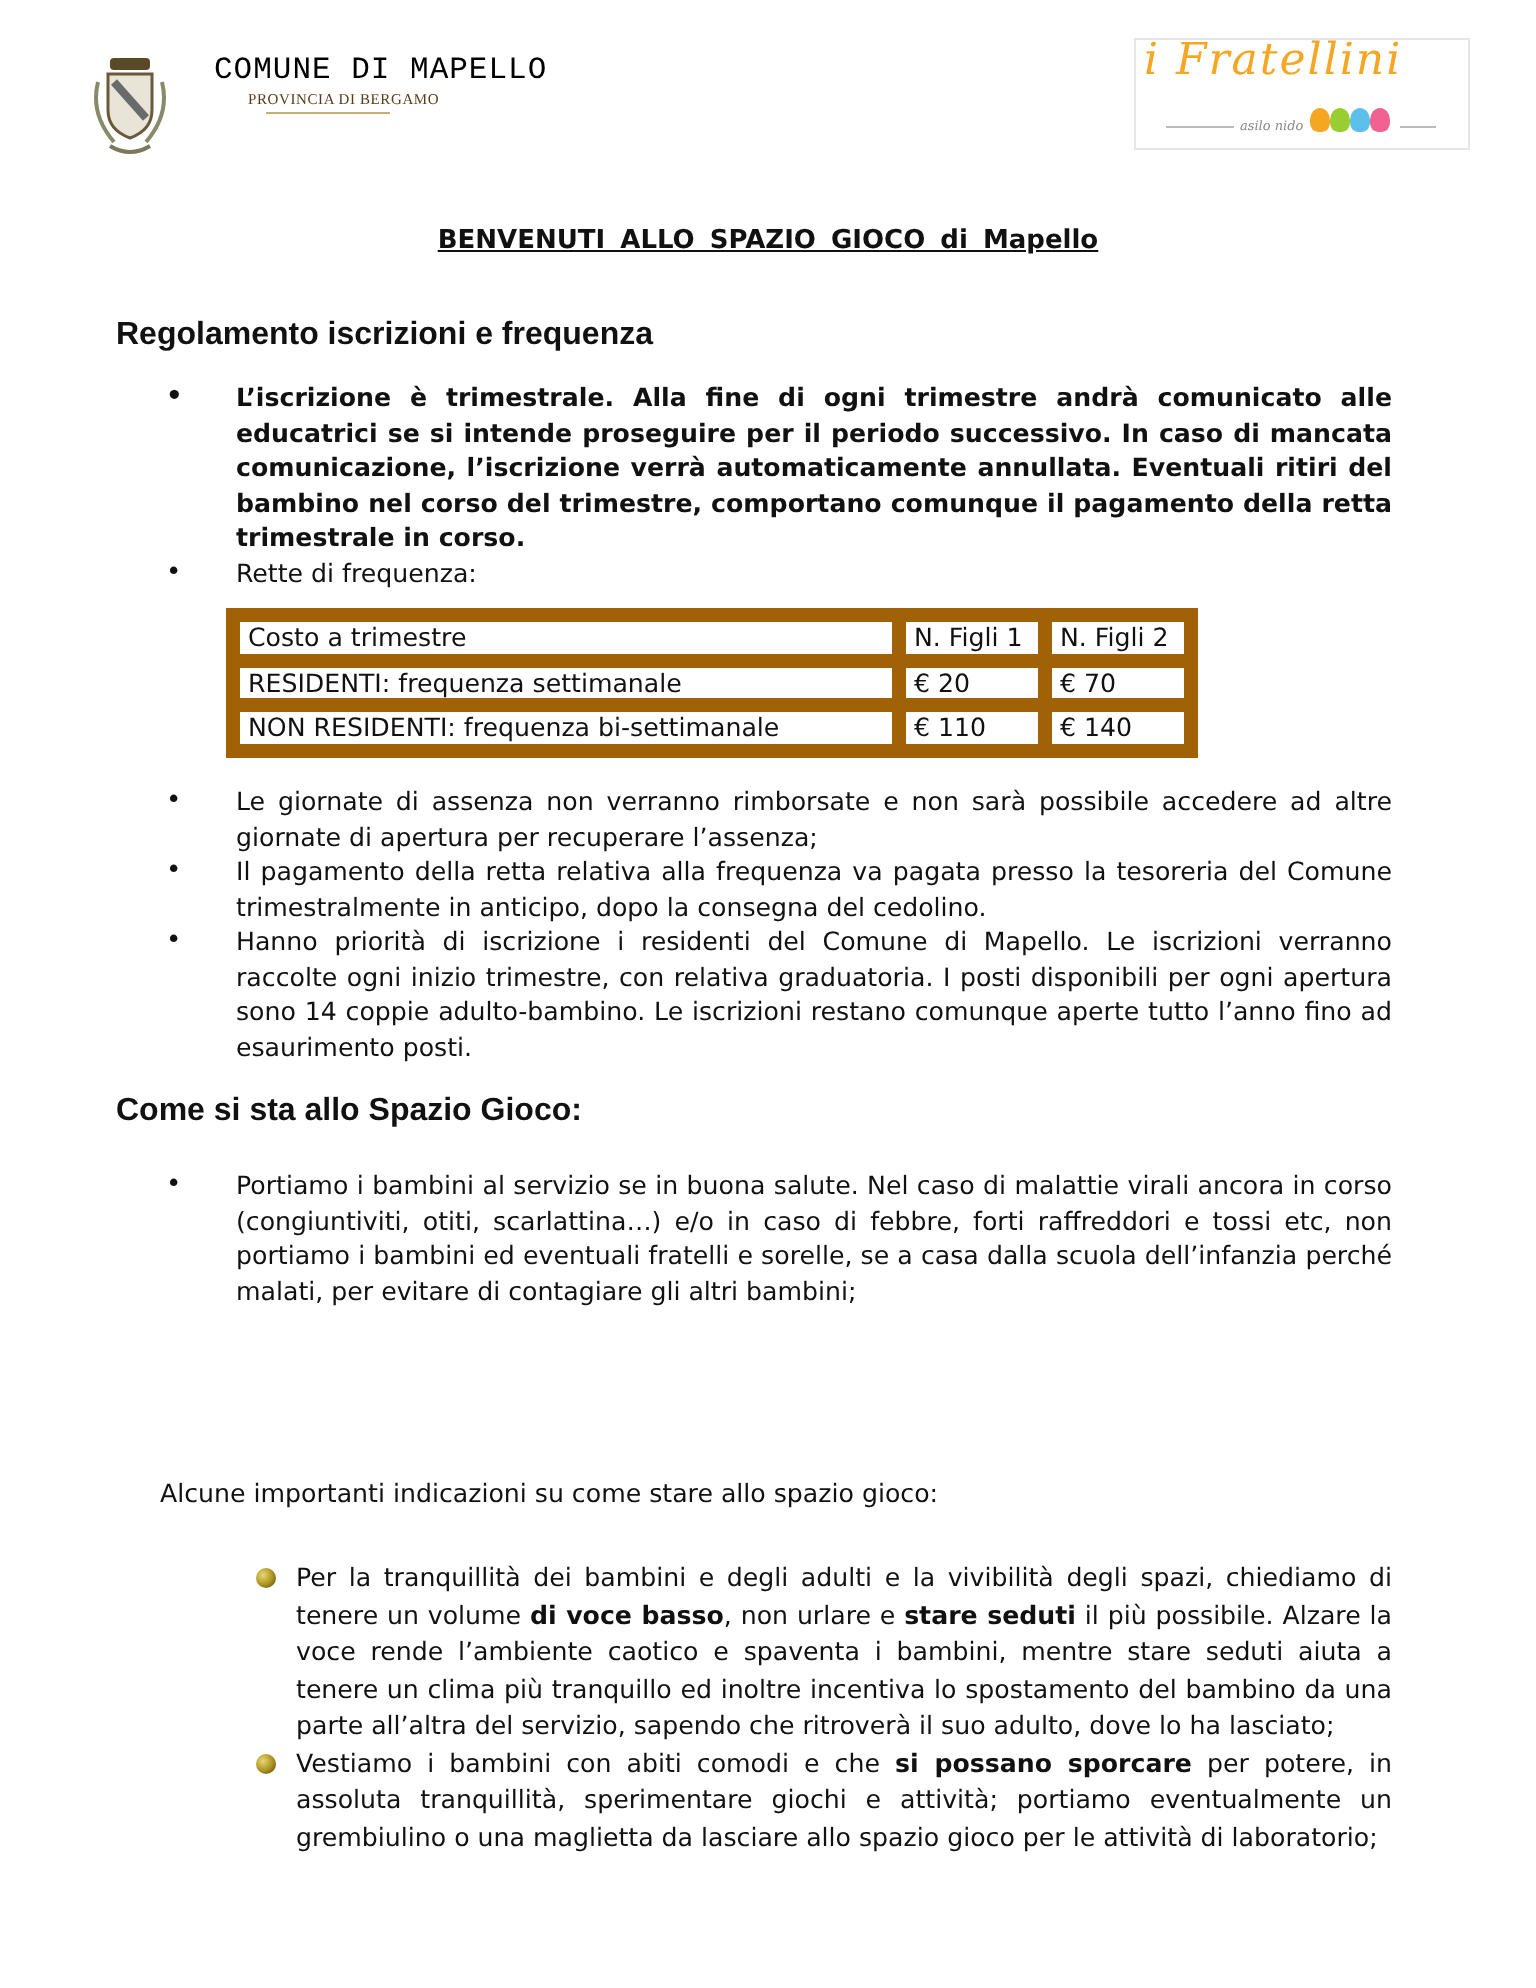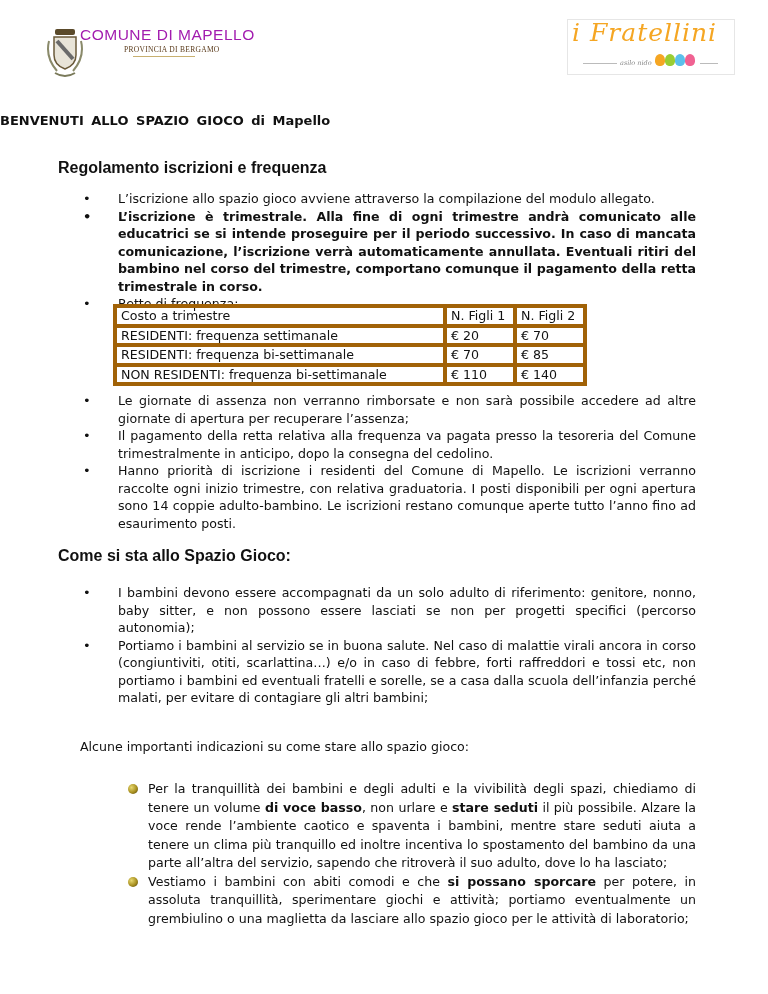--- a/index.html
+++ b/index.html
@@ -3,40 +3,40 @@
   <meta charset="utf-8">
   <style>
     html, body { margin: 0; padding: 0; background: #ffffff; }
     body {
       width: 768px; height: 994px; overflow: hidden; position: relative;
       font-family: "DejaVu Sans", "Liberation Sans", sans-serif;
       color: #111; font-size: 12.6px;
     }
     
     .crest { position: absolute; left: 45px; top: 27px; width: 40px; height: 52px; }
-    .comune { position: absolute; left: 80px; top: 26px; font-family: Liberation Sans, sans-serif; font-size: 15.5px; color: #a21caf; letter-spacing: 0.5px; }
+    .comune { position: absolute; left: 107px; top: 26px; font-family: Liberation Mono, monospace; font-size: 15.5px; color: #000000; letter-spacing: 0.5px; }
     .provincia { position: absolute; left: 124px; top: 45px; font-family: "Liberation Serif", "DejaVu Serif", serif; font-size: 7.5px; color: #5a3a1a; letter-spacing: 0.3px; }
     .prov-line { position: absolute; left: 133px; top: 56px; width: 62px; height: 1px; background: #c8b070; }
     .logo-box { position: absolute; left: 567px; top: 19px; width: 166px; height: 54px; border: 1px solid #e6e6e6; }
-    .logo-title { position: absolute; left: 572px; top: 18px; font-family: "DejaVu Serif", serif; font-style: italic; font-size: 25px; color: #f5a623; letter-spacing: 1px; }
+    .logo-title { position: absolute; left: 572px; top: 18px; font-family: "DejaVu Serif", serif; font-style: italic; font-size: 22px; color: #f5a623; letter-spacing: 1px; }
     .logo-sub { position: absolute; left: 620px; top: 59px; font-family: "DejaVu Serif", serif; font-style: italic; font-size: 6.5px; color: #888; }
     .logo-line { position: absolute; top: 63px; height: 1px; background: #bbb; }
     .hands { position: absolute; left: 655px; top: 54px; display: flex; gap: 0px; }
     .hand { width: 10px; height: 12px; border-radius: 50% 50% 40% 40%; }
 
-    .doc-title { position: absolute; left: 0; width: 768px; top: 113px; font-weight: bold; font-size: 13px; word-spacing: 3px; }
+    .doc-title { position: absolute; left: 0; width: 768px; top: 113px; text-align: center; font-weight: bold; font-size: 13px; word-spacing: 3px; text-decoration: underline; }
     h2 { position: absolute; margin: 2px; font-family: "Liberation Sans", sans-serif; font-weight: bold; font-size: 16px; left: 56px; }
 
     .bullets { position: absolute; left: 80px; width: 616px; margin: 0; padding: 0; list-style: none; }
     .bullets li { position: relative; padding-left: 38px; line-height: 17.5px; text-align: justify; }
     .bullets li::before { content: "\2022"; position: absolute; left: 3px; top: 0; font-size: 13px; }
     .bold { font-weight: bold; }
 
     table.fees { position: absolute; left: 113px; top: 304px; border-collapse: collapse; font-size: 12.6px; }
-    table.fees td { border: 4px solid #a16207; padding: 0 4px; line-height: 15.5px; height: 15px; }
+    table.fees td { border: 7px solid #a16207; padding: 0 4px; line-height: 15.5px; height: 15px; }
     table.fees td.c0 { width: 318px; }
     table.fees td.c1 { width: 58px; }
     table.fees td.c2 { width: 58px; }
 
     .intro { position: absolute; left: 80px; top: 739px; }
     .gbullets { position: absolute; left: 128px; top: 780px; width: 568px; margin: 0; padding: 0; list-style: none; }
     .gbullets li { position: relative; padding-left: 20px; line-height: 18.5px; text-align: justify; }
     .gicon { position: absolute; left: 0; top: 4px; width: 10px; height: 10px; border-radius: 50%;
       background: radial-gradient(circle at 35% 35%, #e8d870 0%, #a89020 55%, #4a3a08 100%); }
   </style>
@@ -67,60 +67,53 @@
   <span class="hand" style="background:#5bc0eb"></span>
   <span class="hand" style="background:#f06292"></span>
 </div>
 <div class="logo-line" style="left:700px;width:18px;"></div>
 
 <div class="doc-title">BENVENUTI ALLO SPAZIO GIOCO di Mapello</div>
 
 <h2 style="top:157px;">Regolamento iscrizioni e frequenza</h2>
 
 <ul class="bullets" style="top:190px;">
-  <li><span>L’iscrizione allo spazio gioco avviene attraverso la compilazione del modulo allegato.</span></li>
   <li class="bold"><span>L’iscrizione è trimestrale. Alla fine di ogni trimestre andrà comunicato alle educatrici se si intende proseguire per il periodo successivo. In caso di mancata comunicazione, l’iscrizione verrà automaticamente annullata. Eventuali ritiri del bambino nel corso del trimestre, comportano comunque il pagamento della retta trimestrale in corso.</span></li>
   <li><span>Rette di frequenza:</span></li>
 </ul>
 
 <table class="fees">
   <tbody>
       <tr>
     <td class="c0">Costo a trimestre</td>
     <td class="c1">N. Figli 1</td>
     <td class="c2">N. Figli 2</td>
   </tr>
   <tr>
     <td>RESIDENTI:  frequenza settimanale</td>
     <td>€  20</td>
     <td>€  70</td>
-  </tr>
-  <tr>
-    <td>RESIDENTI:  frequenza   bi-settimanale</td>
-    <td>€  70</td>
-    <td>€  85</td>
   </tr>
   <tr>
     <td>NON  RESIDENTI:  frequenza   bi-settimanale</td>
     <td>€  110</td>
     <td>€  140</td>
   </tr>
 </tbody>
   </table>
 
 <ul class="bullets" style="top:392px;">
   <li><span>Le giornate di assenza non verranno rimborsate e non sarà possibile accedere ad altre giornate di apertura per recuperare l’assenza;</span></li>
   <li><span>Il  pagamento della retta relativa alla frequenza va pagata presso la tesoreria del Comune trimestralmente in anticipo, dopo la consegna del cedolino.</span></li>
   <li><span>Hanno priorità di iscrizione i residenti del Comune di Mapello. Le iscrizioni verranno raccolte ogni inizio trimestre, con relativa graduatoria. I posti disponibili per ogni apertura sono 14 coppie adulto-bambino. Le iscrizioni restano comunque aperte tutto l’anno fino ad esaurimento posti.</span></li>
 </ul>
 
 <h2 style="top:545px;">Come si sta allo Spazio Gioco:</h2>
 
 <ul class="bullets" style="top:584px;">
-  <li><span>I bambini devono essere accompagnati da un solo adulto di riferimento: genitore, nonno, baby sitter, e non possono essere lasciati se non per progetti specifici (percorso autonomia);</span></li>
   <li><span>Portiamo i bambini al servizio se in buona salute. Nel caso di malattie virali ancora in corso (congiuntiviti, otiti, scarlattina…) e/o in caso di febbre, forti raffreddori e tossi etc, non portiamo i bambini ed eventuali fratelli e sorelle,  se a casa dalla scuola dell’infanzia perché malati, per evitare di contagiare gli altri bambini;</span></li>
 </ul>
 
 <div class="intro">Alcune importanti indicazioni su come stare allo spazio gioco:</div>
 
 <ul class="gbullets">
   <li>
     <span class="gicon"></span>
     <span>Per la tranquillità dei bambini e degli adulti e la vivibilità degli spazi, chiediamo di tenere un volume </span><span class="bold">di voce basso</span><span>, non urlare e </span><span class="bold">stare seduti</span><span> il più possibile. Alzare la voce rende l’ambiente caotico e spaventa i bambini, mentre stare seduti aiuta a tenere un clima più tranquillo ed inoltre incentiva lo spostamento del bambino da una parte all’altra del servizio, sapendo che ritroverà il suo adulto, dove lo ha lasciato;</span>
   </li>

